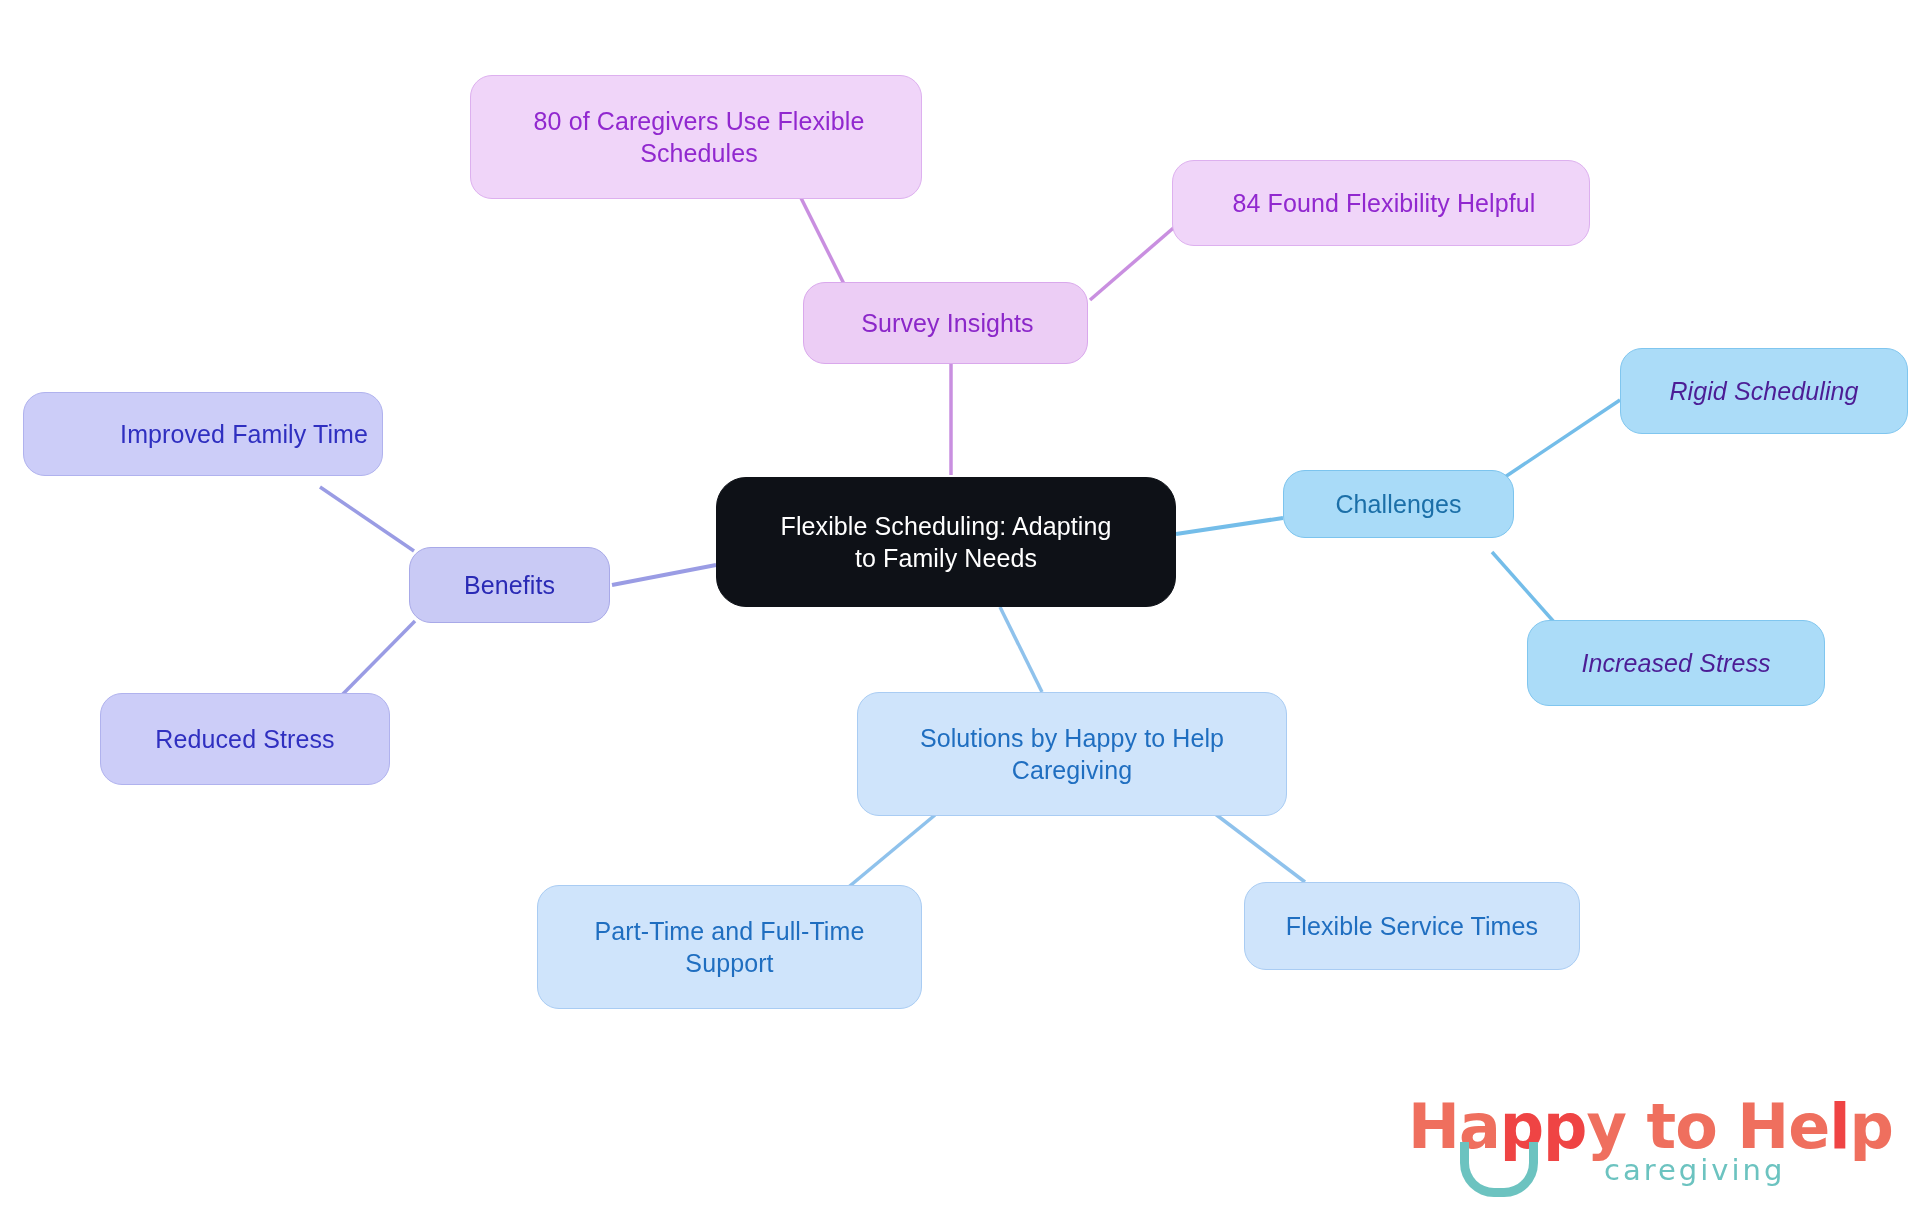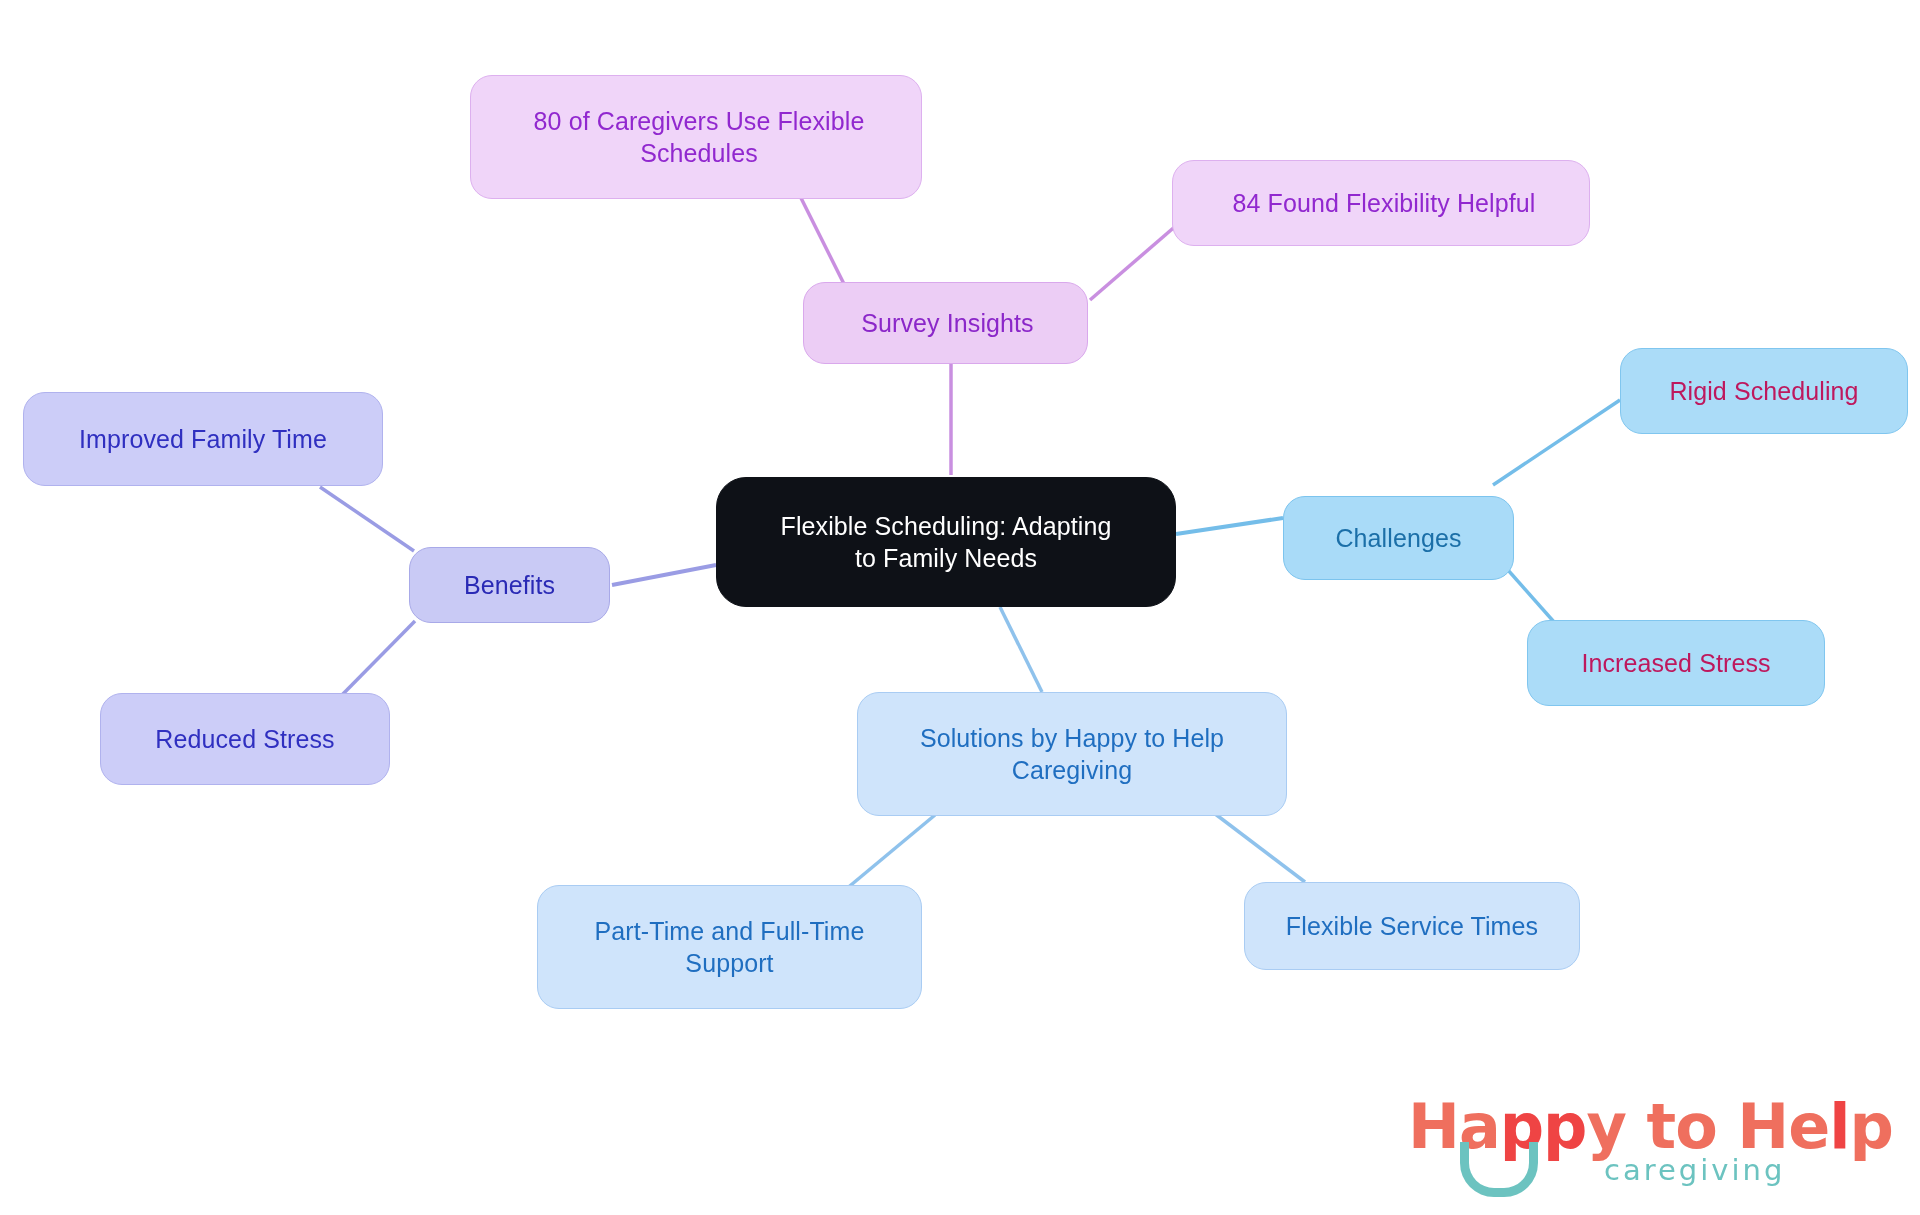--- a/index.html
+++ b/index.html
@@ -88,22 +88,23 @@
   
   .node.sky {
     background: #a9dbf8;
     border-color: #7cc4ee;
     color: #1b6fa8;
     font-size: 25px;
   }
   .node.sky-leaf {
     background: #abdcf8;
     border-color: #80c6ef;
-    color: #be185d;
-    font-size: 25px;
+    color: #4c1d95;
+    font-size: 25px;
+    font-style: italic;
   }
 
   
   .node.pale {
     background: #cfe4fb;
     border-color: #a9ccf3;
     color: #1f6ec0;
     font-size: 25px;
   }
   .node.pale-leaf {
@@ -191,42 +192,42 @@
   </div>
 
   <div class="node violet-leaf" style="left:1172px; top:160px; width:418px; height:86px;">
     <span class="node-label">84 Found Flexibility Helpful</span>
   </div>
 
   <div class="node violet" style="left:803px; top:282px; width:285px; height:82px;">
     <span class="node-label">Survey Insights</span>
   </div>
 
-  <div class="node peri-leaf" style="left:23px; top:392px; width:360px; height:94px;">
+  <div class="node peri-leaf" style="left:23px; top:392px; width:360px; height:84px;justify-content:flex-end;">
     <span class="node-label">Improved Family Time</span>
   </div>
 
   <div class="node peri" style="left:409px; top:547px; width:201px; height:76px;">
     <span class="node-label">Benefits</span>
   </div>
 
   <div class="node peri-leaf" style="left:100px; top:693px; width:290px; height:92px;">
     <span class="node-label">Reduced Stress</span>
   </div>
 
   <div class="node root" style="left:716px; top:477px; width:460px; height:130px;">
     <span class="node-label">Flexible Scheduling: Adapting
 to Family Needs</span>
   </div>
 
   <div class="node sky-leaf" style="left:1620px; top:348px; width:288px; height:86px;">
     <span class="node-label">Rigid Scheduling</span>
   </div>
 
-  <div class="node sky" style="left:1283px; top:496px; width:231px; height:84px;">
+  <div class="node sky" style="left:1283px; top:470px; width:231px; height:68px;">
     <span class="node-label">Challenges</span>
   </div>
 
   <div class="node sky-leaf" style="left:1527px; top:620px; width:298px; height:86px;">
     <span class="node-label">Increased Stress</span>
   </div>
 
   <div class="node pale" style="left:857px; top:692px; width:430px; height:124px;">
     <span class="node-label">Solutions by Happy to Help
 Caregiving</span>

